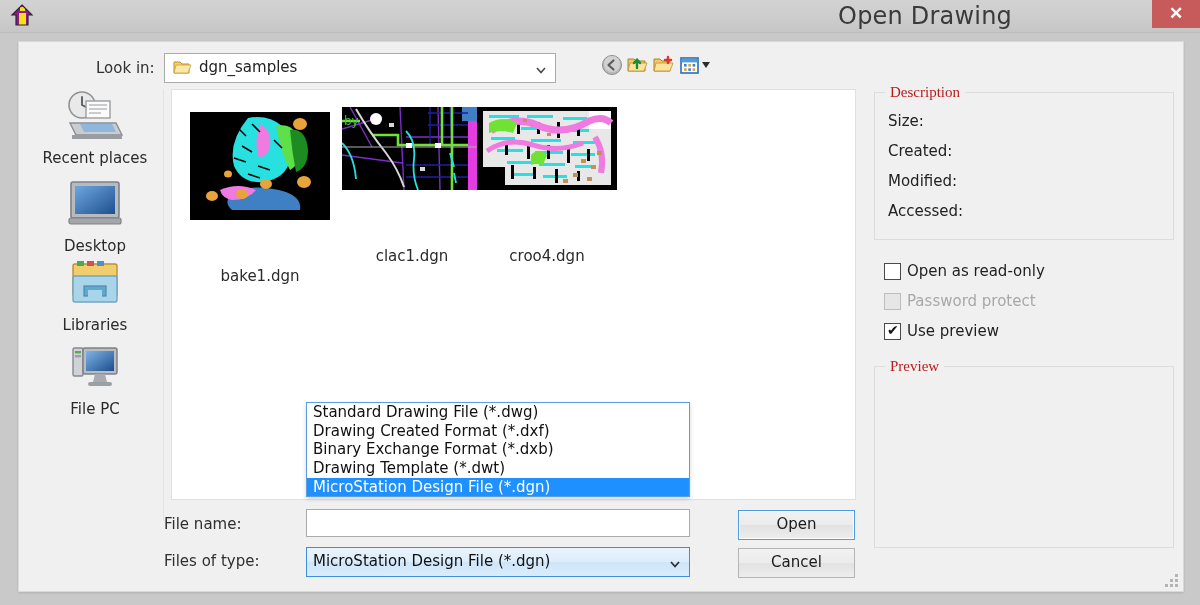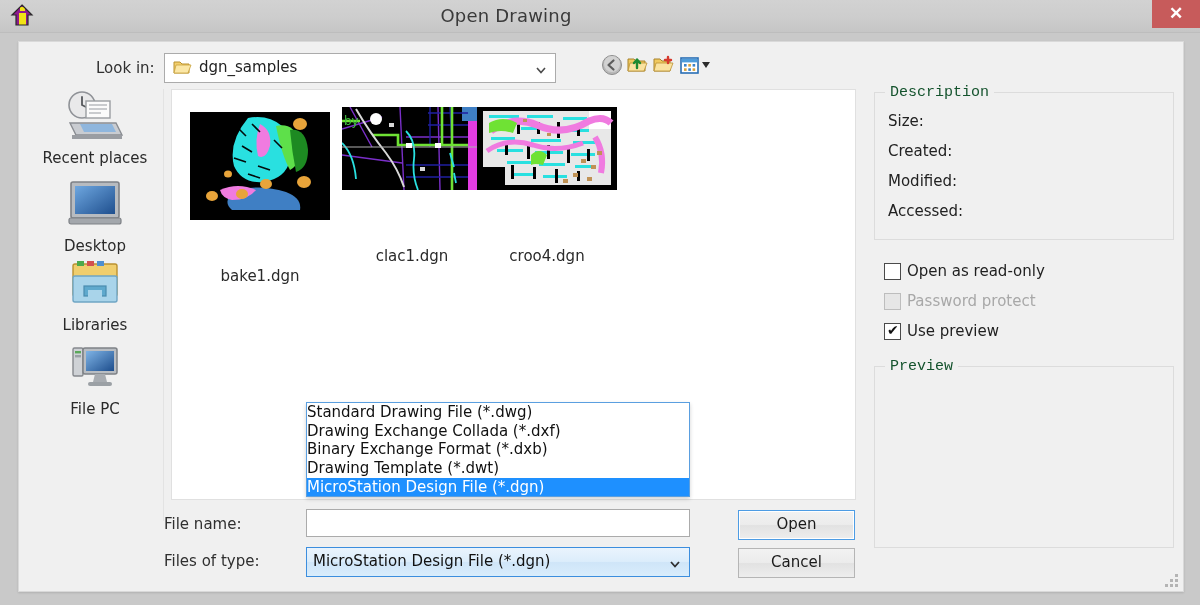--- a/index.html
+++ b/index.html
@@ -33,22 +33,22 @@
   #app-icon {
     position: absolute;
     left: 9px; top: 3px;
     width: 26px; height: 26px;
   }
   #title-text {
     position: absolute;
     left: 0; top: 0;
     width: 1012px; height: 32px;
     line-height: 32px;
-    text-align: center;
-    font-size: 18px;
+    text-align: right;
+    font-size: 24px;
     color: #3a3a3a;
     letter-spacing: 0.2px;
     font-family: "DejaVu Sans", sans-serif;
     pointer-events: none;
   }
   #close-button {
     position: absolute;
     right: 0; top: 0;
     width: 48px; height: 28px;
     background: #c75b5b;
@@ -219,20 +219,21 @@
     left: 287px; top: 360px;
     width: 382px;
     background: #ffffff;
     border: 1px solid #5a9fe0;
     z-index: 60;
     box-shadow: 0 2px 4px rgba(0,0,0,0.18);
   }
   .dd-item {
     height: 18.7px;
     line-height: 18.7px;
+    padding-left: 6px;
     font-size: 15px;
     color: #111;
     font-family: "DejaVu Sans", sans-serif;
     white-space: nowrap;
     cursor: pointer;
   }
   .dd-item.selected {
     background: #1e90ff;
     color: #ffffff;
   }
@@ -263,22 +264,22 @@
     position: absolute;
     border: 1px solid #dcdcdc;
     background: transparent;
   }
   .group-title {
     position: absolute;
     top: -9px; left: 10px;
     background: #f0f0f0;
     padding: 0 5px;
     font-size: 15px;
-    color: #14532d;
-    font-family: Liberation Mono, monospace;
+    color: #b91c1c;
+    font-family: Liberation Serif, serif;
   }
   #description-box { left: 855px; top: 50px; width: 298px; height: 146px; }
   #preview-box     { left: 855px; top: 324px; width: 298px; height: 180px; }
   .desc-line {
     position: absolute;
     left: 13px;
     font-size: 15px;
     color: #222;
     font-family: "DejaVu Sans", sans-serif;
   }
@@ -602,21 +603,21 @@
       <div id="filetype-value">MicroStation Design File (*.dgn)</div>
       <div id="filetype-arrow">
         <svg width="12" height="12" viewBox="0 0 12 12">
           <path d="M2 4 L6 8.5 L10 4" fill="none" stroke="#2f2f2f" stroke-width="1.8"></path>
         </svg>
       </div>
     </div>
 
     <div id="filetype-dropdown">
         <div class="dd-item">Standard Drawing File (*.dwg)</div>
-        <div class="dd-item">Drawing Exchange Collada (*.dxf)</div>
+        <div class="dd-item">Drawing Created Format (*.dxf)</div>
         <div class="dd-item">Binary Exchange Format (*.dxb)</div>
         <div class="dd-item">Drawing Template (*.dwt)</div>
         <div class="dd-item selected" style="background: rgb(30, 144, 255);">MicroStation Design File (*.dgn)</div>
       </div>
 
     <div class="dlgbtn" id="open-button">Open</div>
     <div class="dlgbtn" id="cancel-button">Cancel</div>
 
     <div class="groupbox" id="description-box">
       <span class="group-title">Description</span>

